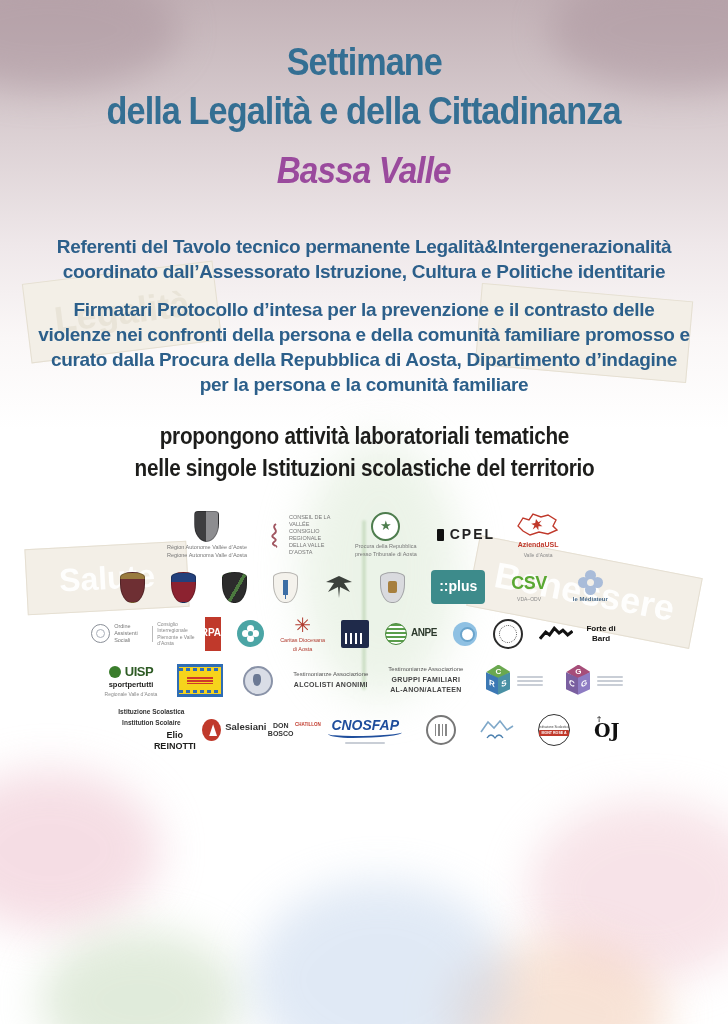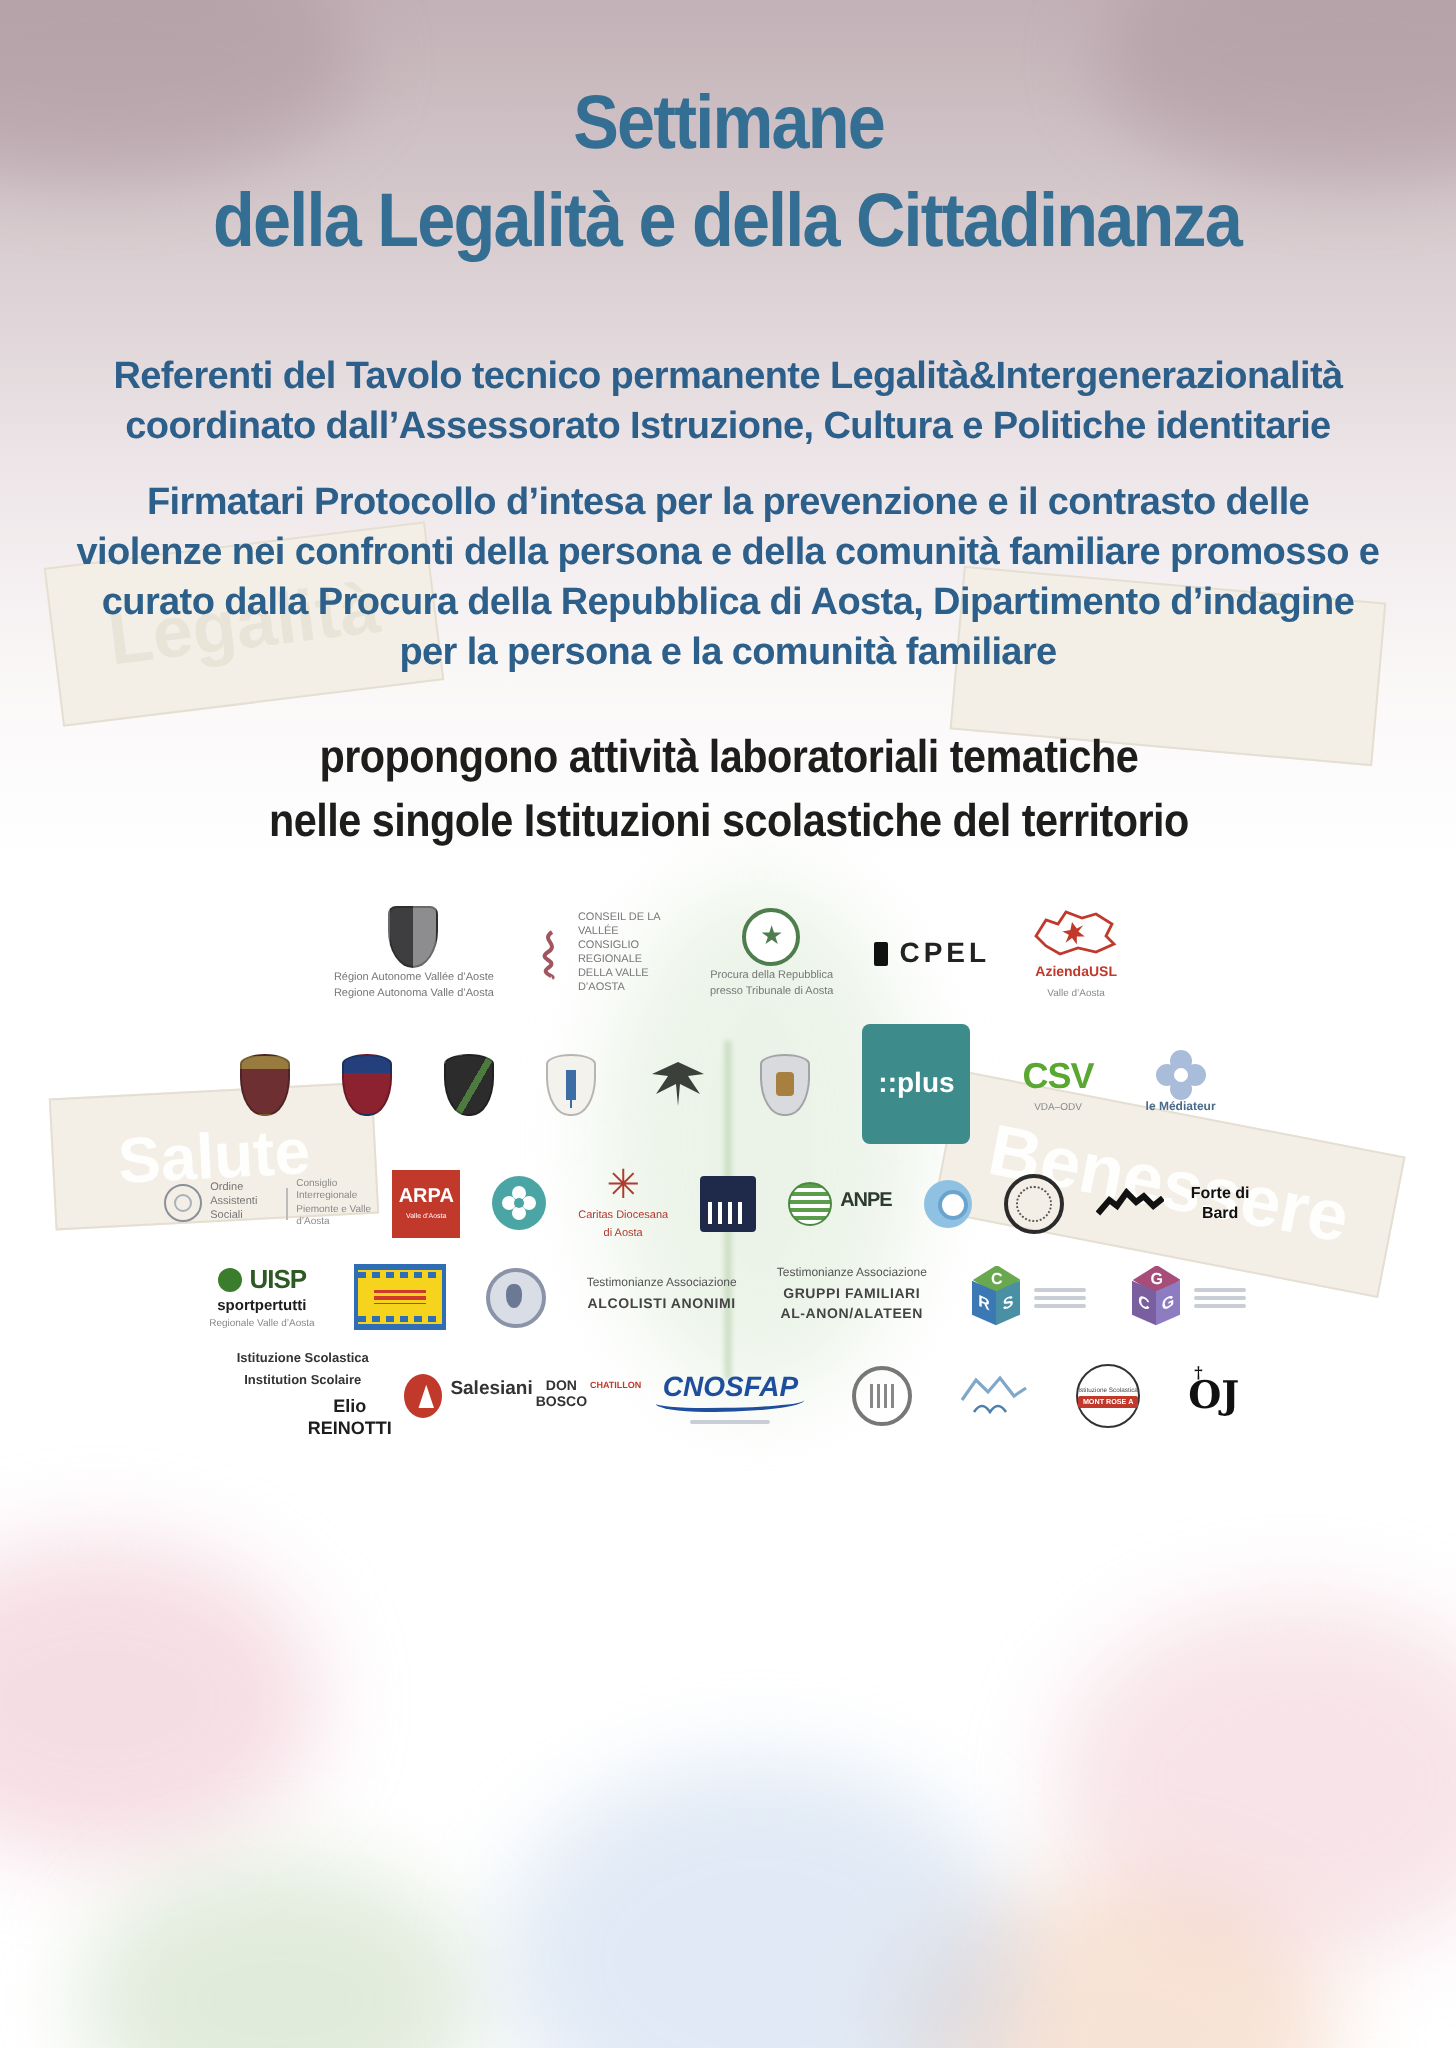--- a/index.html
+++ b/index.html
@@ -48,28 +48,28 @@
   .hrow{display:flex;flex-direction:row;align-items:center;gap:4px;}
   .shield{width:23px;height:29px;border-radius:50% 50% 46% 46% / 16% 16% 62% 62%;border:1px solid rgba(0,0,0,.25);}
   .sh-reg{background:linear-gradient(90deg,#3e3e40 50%,#8d8d90 50%);border-radius:4px 4px 50% 50%/4px 4px 60% 60%;}
   .sh-pol{background:linear-gradient(180deg,#9a7b3f 22%,#6e2f33 22%);}
   .sh-cc{background:linear-gradient(180deg,#23407c 30%,#8c2230 30%);}
   .sh-gdf{background:linear-gradient(120deg,#2c2c2c 52%,#4c7a3f 52%,#4c7a3f 62%,#2c2c2c 62%);}
   .sh-com{background:#f4f2ec;position:relative;}
   .sh-com::after{content:"";position:absolute;left:40%;top:26%;width:20%;height:52%;background:#3c6ea5;box-shadow:0 6px 0 -2px #3c6ea5;}
   .sh-vvf{background:#d9dade;position:relative;}
   .sh-vvf::after{content:"";position:absolute;left:30%;top:30%;width:40%;height:42%;background:#a77f3e;border-radius:2px;}
-  .badge-plus{background:#3d8b8b;color:#fff;font-weight:800;font-size:14px;padding:21px 8px;border-radius:4px;letter-spacing:0;}
+  .badge-plus{background:#3d8b8b;color:#fff;font-weight:800;font-size:14px;padding:8px 8px;border-radius:4px;letter-spacing:0;}
   .csv{color:#5aa832;font-weight:800;font-size:18px;letter-spacing:-.5px;}
   .flower{width:7px;height:7px;border-radius:50%;margin:8px;
     box-shadow:0 -7px 0 2px #a9bcd9,0 7px 0 2px #a9bcd9,-7px 0 0 2px #a9bcd9,7px 0 0 2px #a9bcd9;}
   .oas-circ{width:17px;height:17px;border-radius:50%;border:1.5px solid #8a8f98;position:relative;}
   .oas-circ::after{content:"";position:absolute;inset:4px;border-radius:50%;border:1px solid #aab0ba;}
   .vline{width:1px;height:16px;background:#bbb;}
-  .arpa{width:34px;height:34px;background:#c0392b;color:#fff;display:flex;flex-direction:column;align-items:center;justify-content:center;font-weight:800;font-size:10px;border-radius:0;}
+  .arpa{width:16px;height:34px;background:#c0392b;color:#fff;display:flex;flex-direction:row;align-items:center;justify-content:center;font-weight:800;font-size:10px;border-radius:0;}
   .arpa small{font-size:3.5px;font-weight:400;}
   .tealcirc{width:27px;height:27px;border-radius:50%;background:#4ba5a5;display:flex;align-items:center;justify-content:center;}
   .tealcirc .dot{width:5px;height:5px;border-radius:50%;background:transparent;
     box-shadow:0 -5px 0 1px #fff,0 5px 0 1px #fff,-5px 0 0 1px #fff,5px 0 0 1px #fff;}
   .caritas-star{color:#b03a2e;font-size:20px;line-height:1;}
   .avv{width:28px;height:28px;background:#1f2a4a;position:relative;border-radius:2px;}
   .avv::after{content:"";position:absolute;left:4px;right:4px;bottom:4px;height:11px;
     background:repeating-linear-gradient(90deg,#fff 0 2px,#1f2a4a 2px 5px);}
   .anpe-globe{width:20px;height:20px;border-radius:50%;
     background:repeating-linear-gradient(180deg,#5a9e4b 0 2px,#fff 2px 4px);border:1px solid #4a8a3e;}
@@ -144,20 +144,23 @@
     <span>Benessere</span>
   </div>
 
 <div class="content">
 
   <div class="title">
     <span class="condense">Settimane</span><br>
     <span class="condense title2">della Legalità e della Cittadinanza</span>
   </div>
 
+  <div class="subtitle">
+    <span class="condense">Bassa Valle</span>
+  </div>
 
 
   <p class="para p1"><span>Referenti del Tavolo tecnico permanente Legalità&amp;Intergenerazionalità coordinato dall’</span><b>Assessorato Istruzione, Cultura e Politiche identitarie</b></p>
 
   <p class="para p2"><span>Firmatari Protocollo d’intesa per la prevenzione e il contrasto delle violenze nei confronti della persona e della comunità familiare promosso e curato dalla </span><b>Procura della Repubblica di Aosta, Dipartimento d’indagine per la persona e la comunità familiare</b></p>
 
 
   <div class="closing">
     <span class="condense">propongono attività laboratoriali tematiche</span><br>
     <span class="condense">nelle singole Istituzioni scolastiche del territorio</span>

